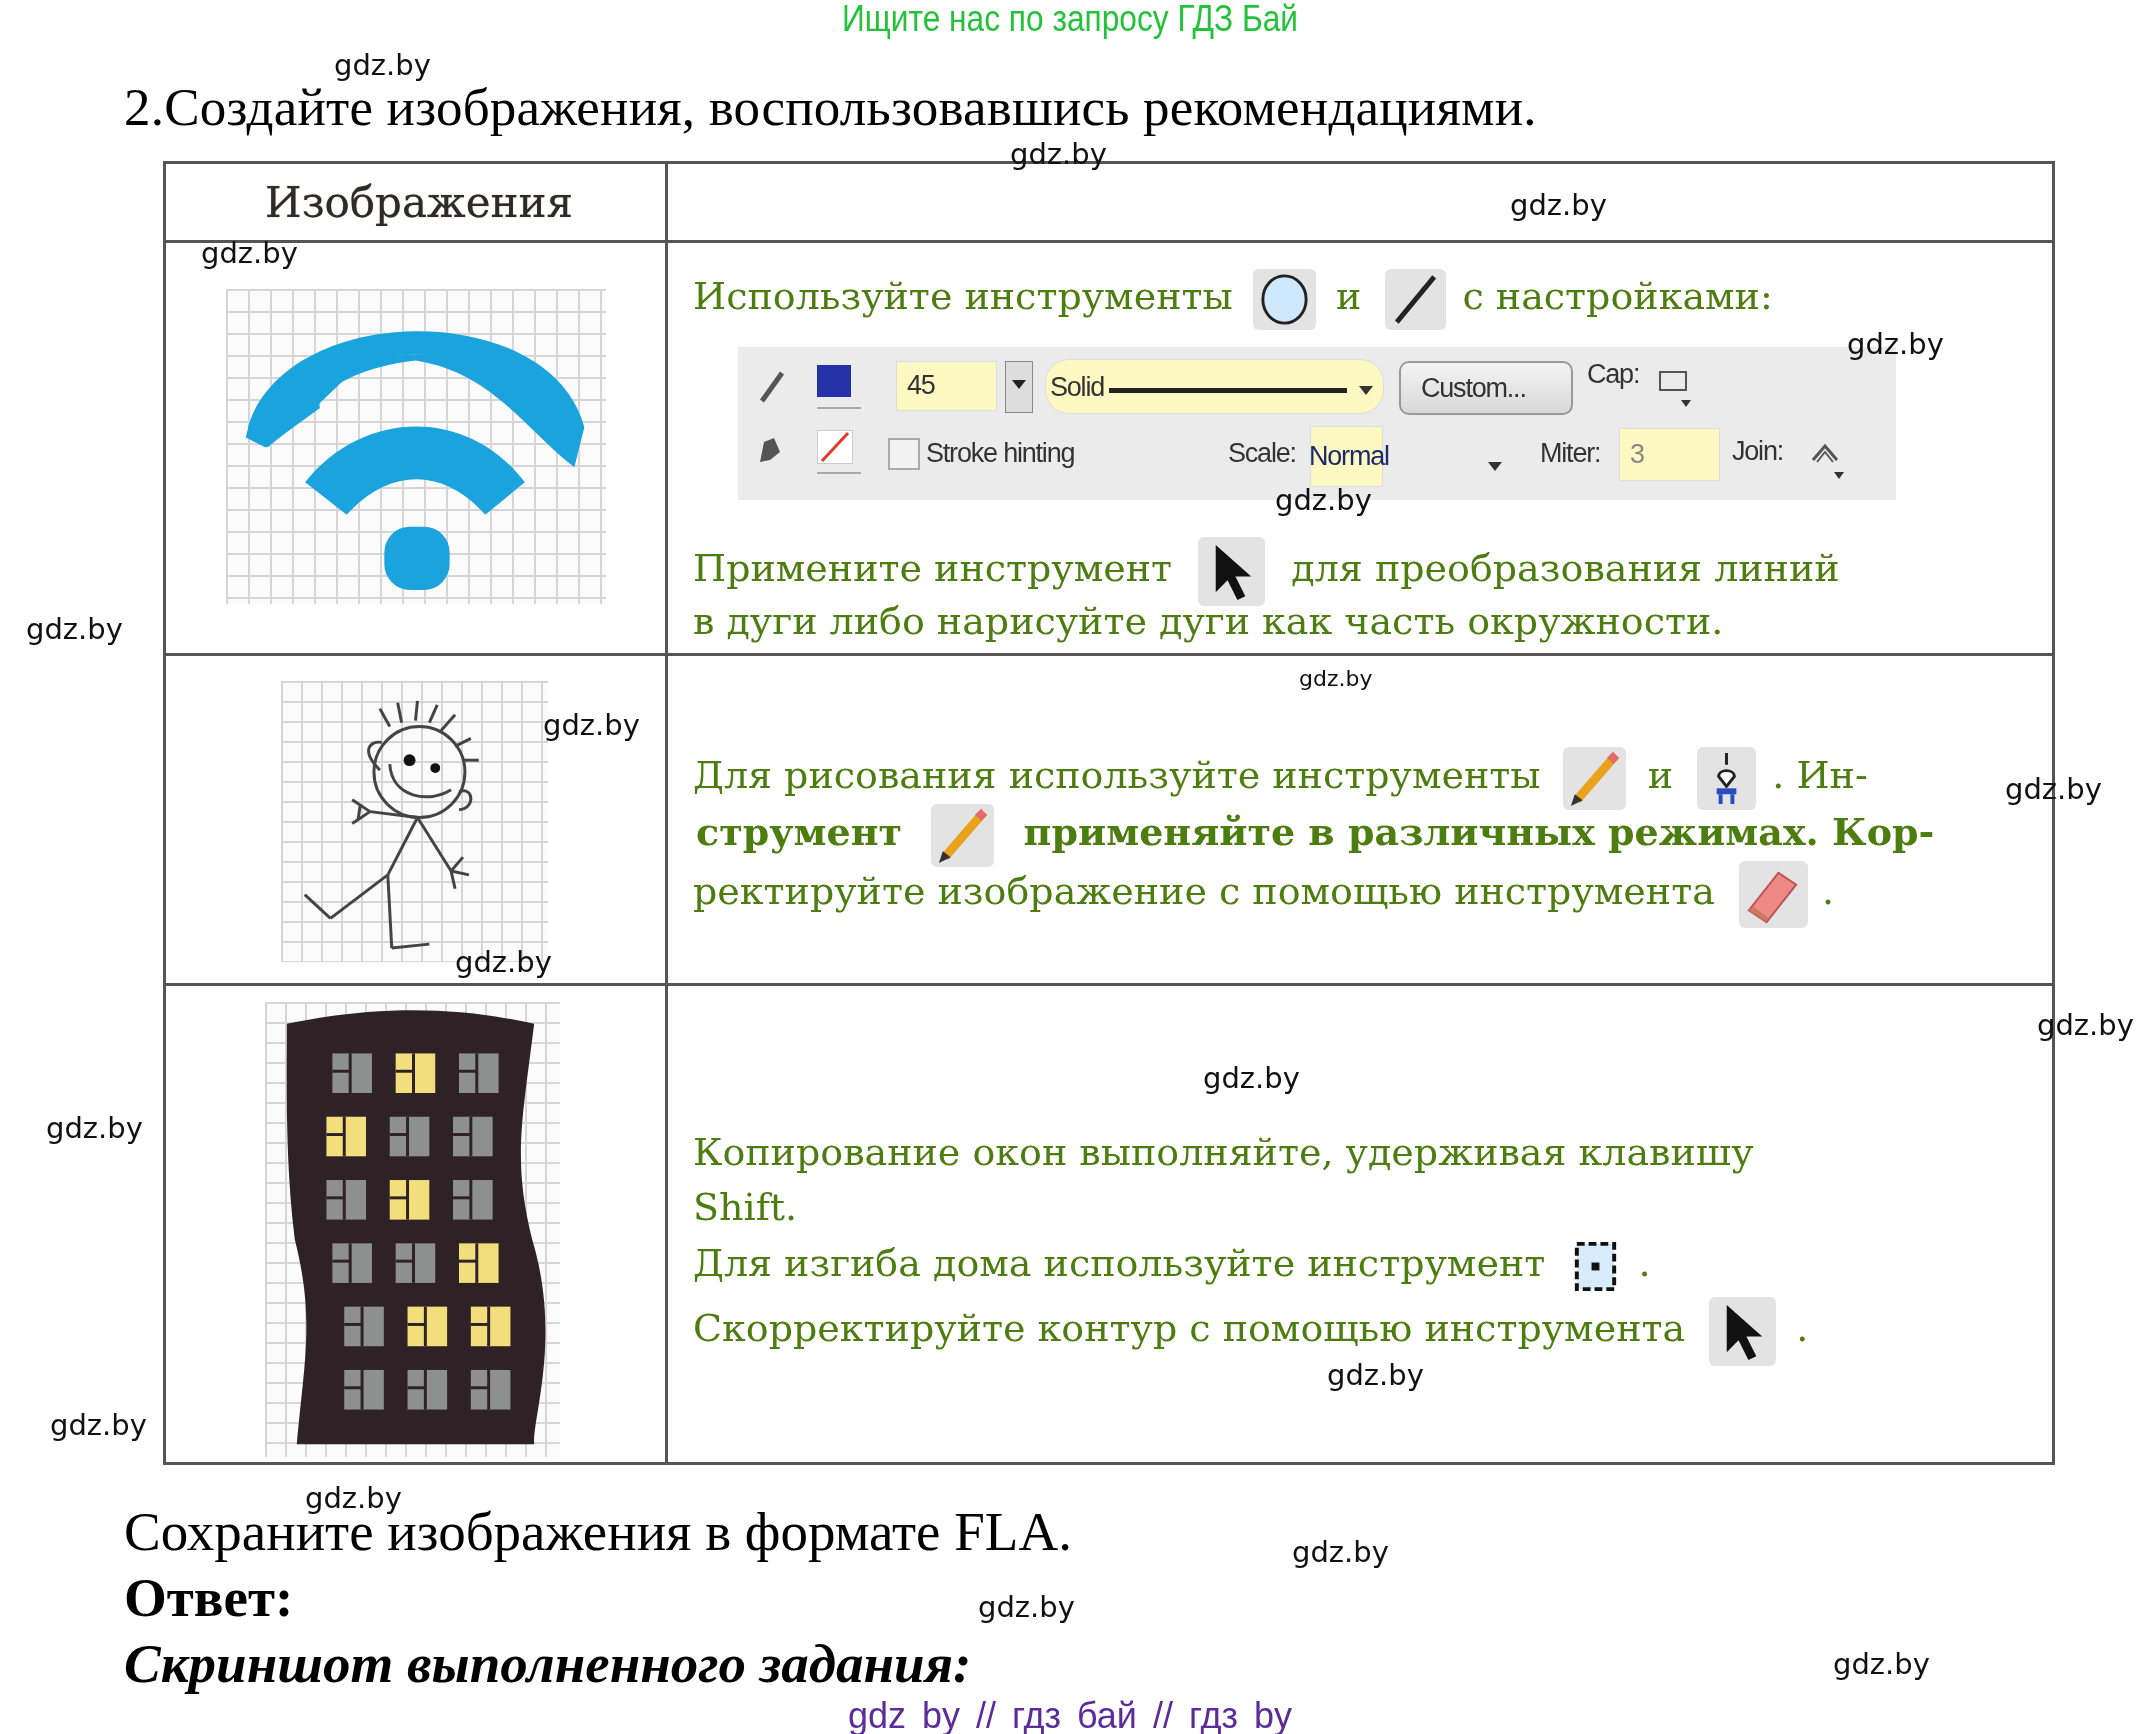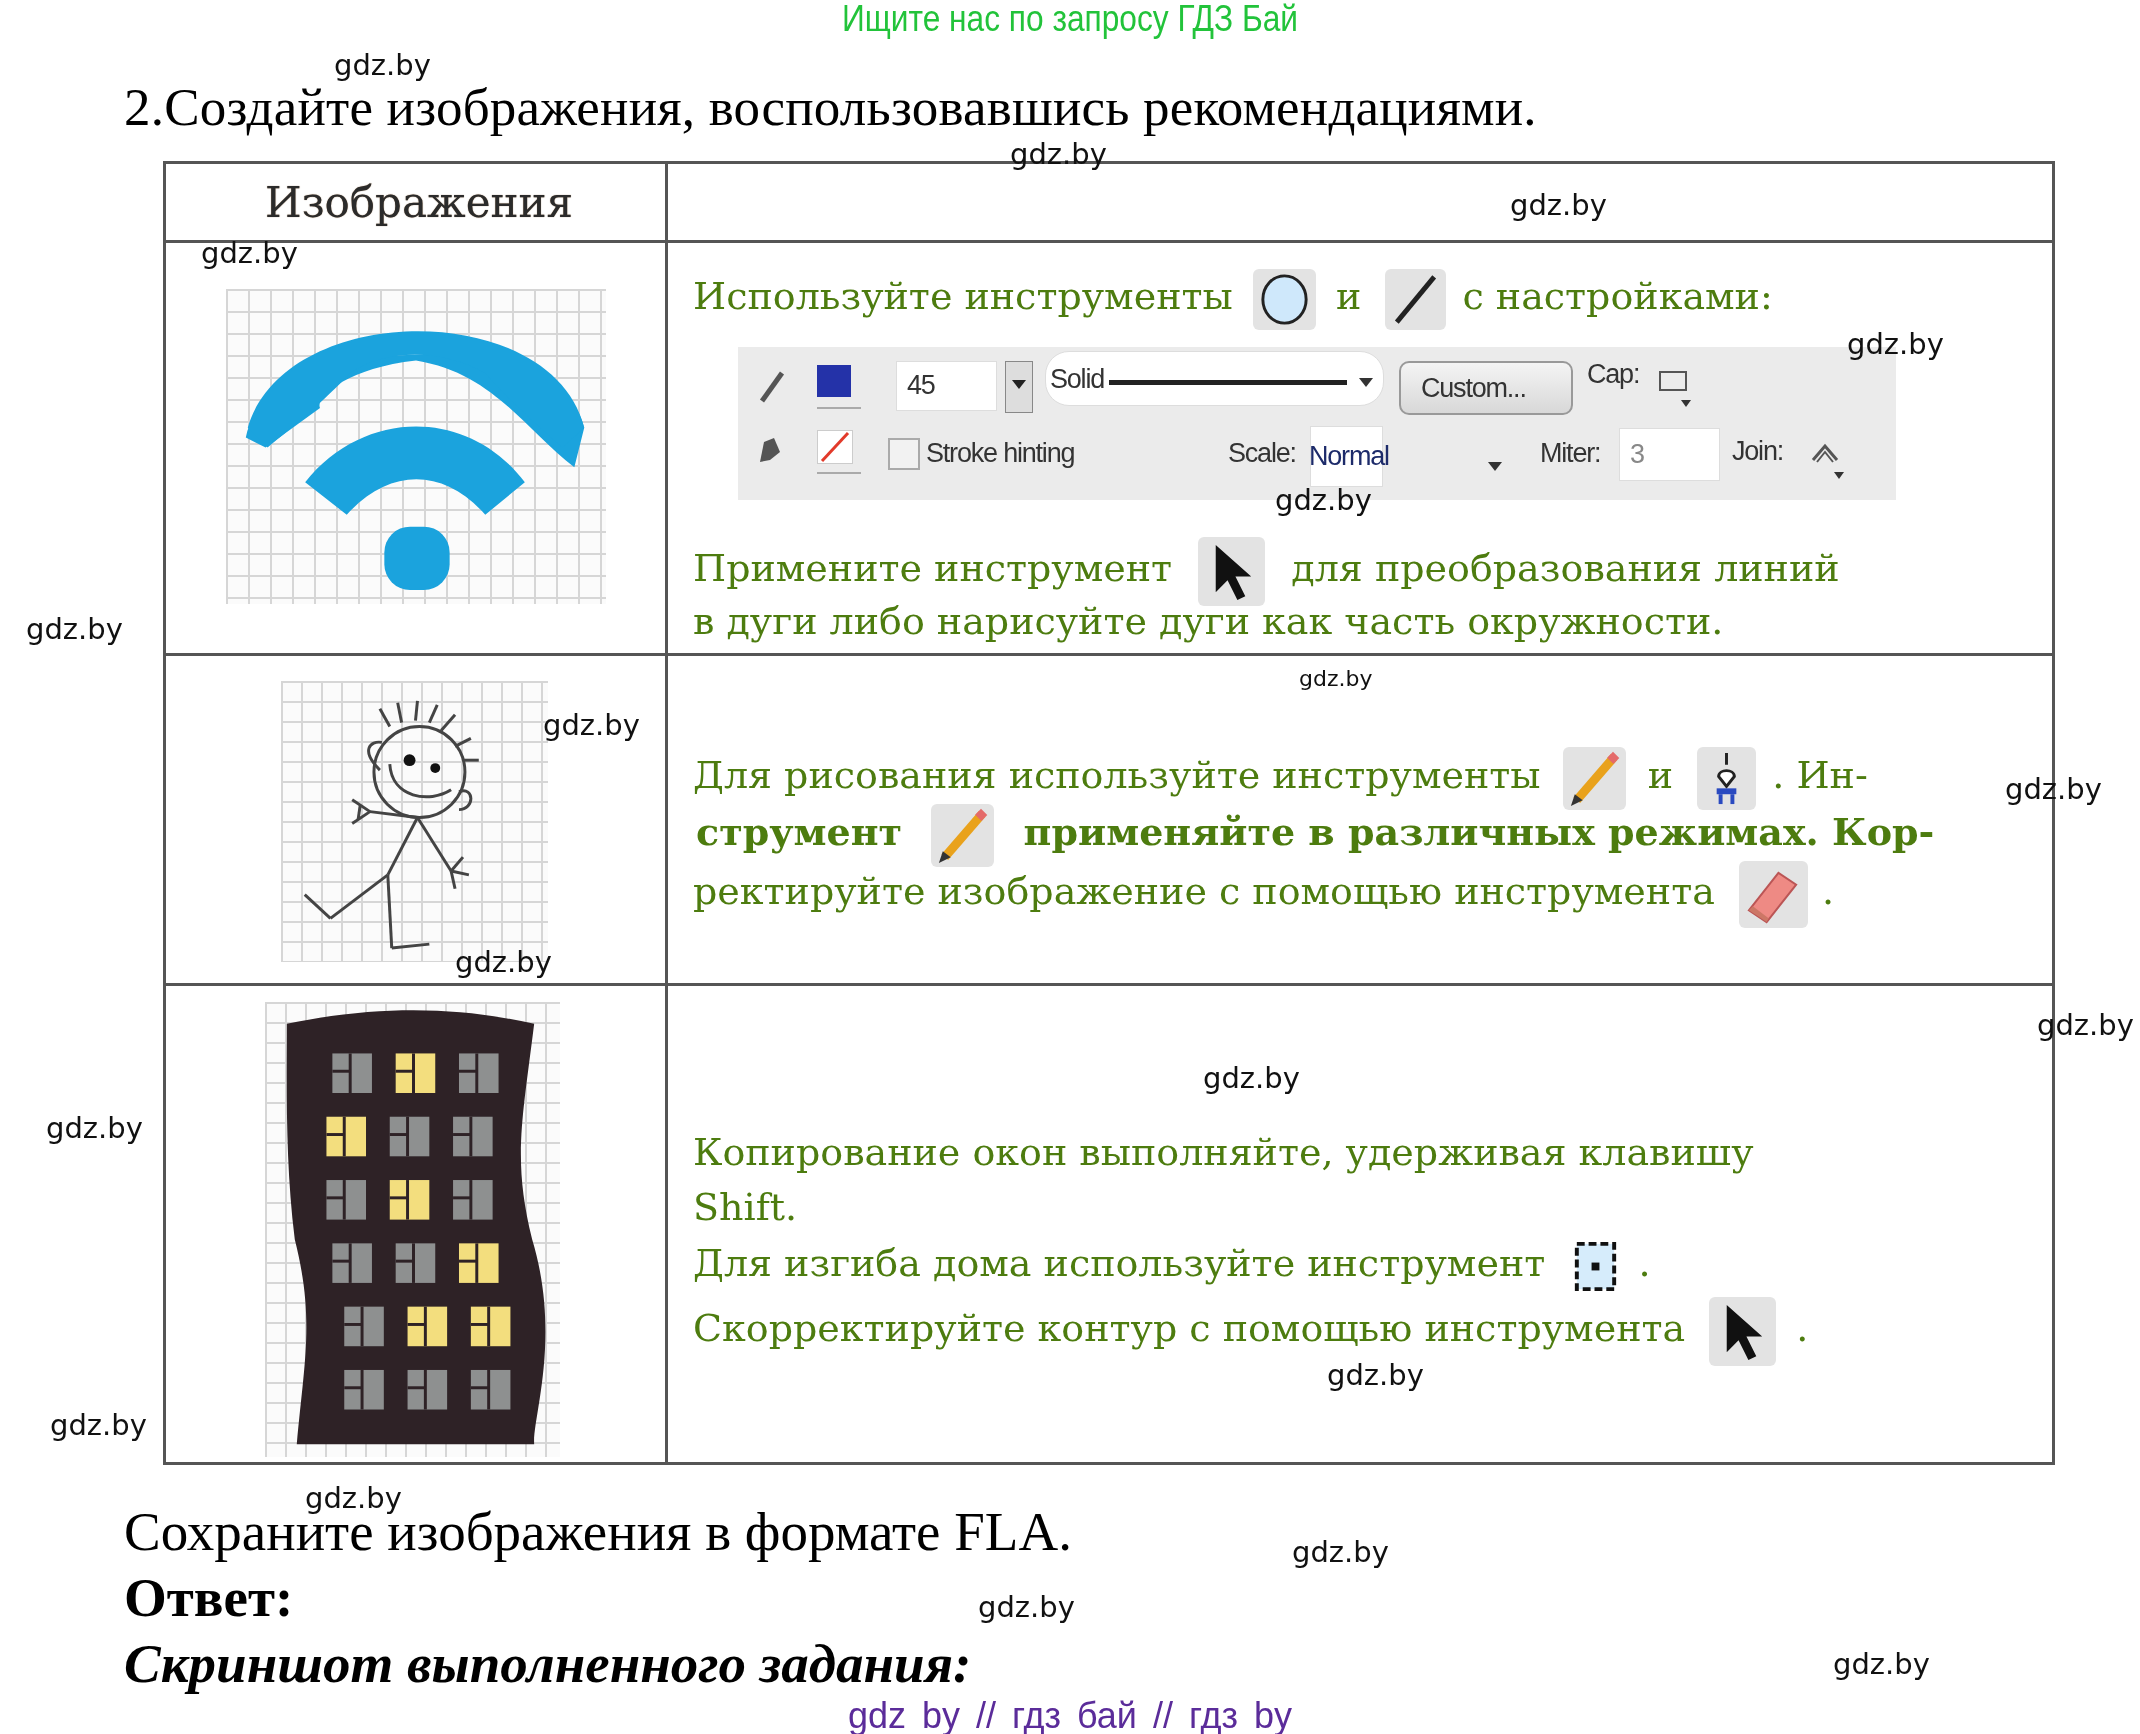--- a/index.html
+++ b/index.html
@@ -11,21 +11,21 @@
            font-family:"Liberation Sans", sans-serif; font-size:36px; color:#22c33a; transform:scaleX(0.88); }
   .title { position:absolute; left:124px; top:77px; font-size:53px; white-space:nowrap; letter-spacing:0.2px; }
   .tbl { position:absolute; left:163px; top:161px; width:1892px; height:1304px; border:3px solid #555; box-sizing:border-box; }
   .hline { position:absolute; left:0; width:100%; height:3px; background:#555; }
   .vline { position:absolute; top:0; width:3px; height:100%; background:#555; }
   .th { position:absolute; font-size:42px; color:#2b2b2b; text-shadow:0 0 1px #8a6a4a; font-family:"DejaVu Serif", serif; white-space:nowrap; }
   .txt { position:absolute; font-family:"DejaVu Serif", serif; font-size:38px; color:#4d7c0f; white-space:nowrap; line-height:55px; }
   .toolicon { display:inline-block; vertical-align:middle; background:#e3e3e3; border-radius:6px; position:relative; }
   .toolbar { position:absolute; left:738px; top:347px; width:1158px; height:153px; background:#ebebeb; font-family:"Liberation Sans", sans-serif; color:#333; }
   .tb { position:absolute; font-size:27px; letter-spacing:-1.2px; white-space:nowrap; }
-  .field { position:absolute; background:#ffffff; border:1px solid #ddd; }
+  .field { position:absolute; background:#fef9c3; border:1px solid #ddd; }
   .bottom1 { position:absolute; left:124px; top:1500px; font-size:55px; white-space:nowrap; }
   .bottom2 { position:absolute; left:124px; top:1566px; font-size:55px; font-weight:bold; }
   .bottom3 { position:absolute; left:124px; top:1632px; font-size:55px; font-weight:bold; font-style:italic; white-space:nowrap; }
   .footer { position:absolute; left:0; width:2140px; top:1695px; text-align:center; font-family:"Liberation Sans", sans-serif; font-size:36px; color:#5b2c9a; word-spacing:6px; }
   .grid { position:absolute; background-color:#fbfbfb;
           background-image:linear-gradient(#d6d6d6 2px, transparent 2px), linear-gradient(90deg, #d6d6d6 2px, transparent 2px);
           background-size:22px 22px; }
 </style>
 </head>
 <body>
@@ -74,21 +74,21 @@
     </svg>
   <div class="abs" style="left:79px; top:18px; width:44px; height:42px; border-bottom:2px solid #aaa;">
     <div style="width:34px;height:32px;background:#2432a8;"></div>
   </div>
   <div class="field" style="left:158px; top:14px; width:99px; height:48px;">
     <span class="tb" style="left:10px; top:8px;">45</span>
   </div>
   <div class="field" style="left:267px; top:14px; width:26px; height:50px; background:#ddd; border-color:#888;">
     <span style="position:absolute;left:6px;top:18px;border-left:7px solid transparent;border-right:7px solid transparent;border-top:9px solid #222;"></span>
   </div>
-  <div class="field" style="left:307px; top:4px; width:337px; height:53px;border-radius:24px;">
+  <div class="field" style="left:307px; top:12px; width:337px; height:53px;border-radius:24px;">
     <span class="tb" style="left:4px; top:12px;">Solid</span>
     <div style="position:absolute;left:63px;top:28px;width:238px;height:5px;background:#222;"></div>
     <span style="position:absolute;right:10px;top:26px;border-left:7px solid transparent;border-right:7px solid transparent;border-top:9px solid #333;"></span>
   </div>
   <div class="abs" style="left:661px; top:14px; width:170px; height:50px; border:2px solid #999; border-radius:10px; background:linear-gradient(#f4f4f4,#d8d8d8);">
     <span class="tb" style="left:20px; top:10px;">Custom...</span>
   </div>
   <span class="tb" style="left:849px; top:12px;">Cap:</span>
   <div class="abs" style="left:921px; top:24px; width:24px; height:16px; border:2px solid #555;"></div>
   <span style="position:absolute;left:943px;top:53px;border-left:5px solid transparent;border-right:5px solid transparent;border-top:7px solid #333;"></span>

